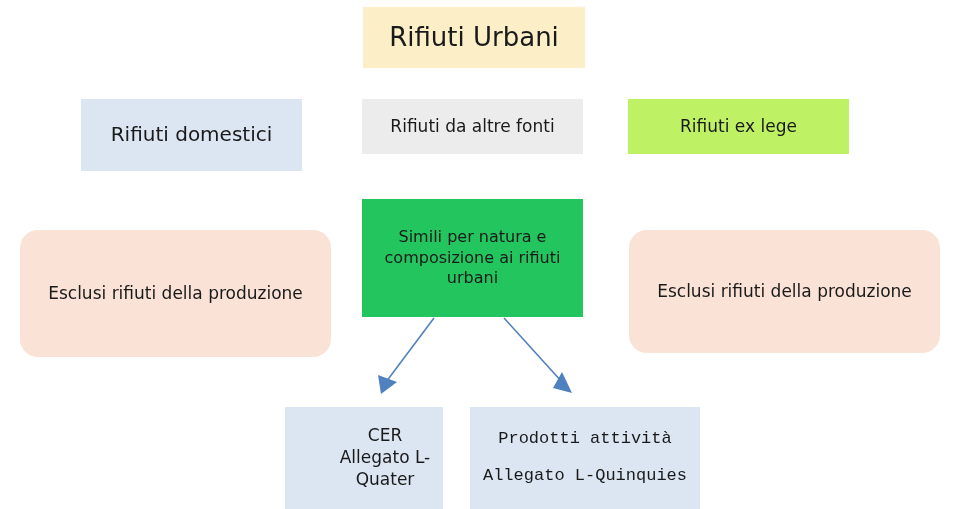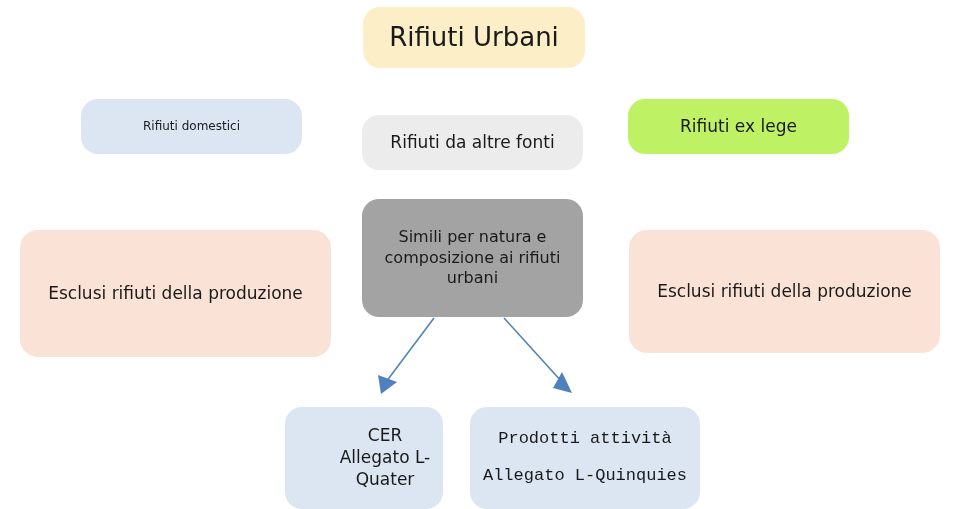--- a/index.html
+++ b/index.html
@@ -19,64 +19,62 @@
     position: absolute;
     box-sizing: border-box;
     display: flex;
     align-items: center;
     justify-content: center;
     text-align: center;
     color: #1a1a1a;
     line-height: 1.28;
     padding: 2px 6px;
     white-space: pre-line;
-    border-radius: 17px;
   }
 
   
   #box-title {
     left: 363px;  top: 7px;
     width: 222px; height: 61px;
     background: #FCEFC8;
     font-size: 26px;
   }
 
   
   #box-domestici {
     left: 81px;  top: 99px;
-    width: 221px; height: 55px;
+    width: 221px; height: 72px;
     background: #DCE6F2;
-    font-size: 12px;
+    font-size: 20px;
   }
   #box-altrefonti {
     left: 362px; top: 99px;
     width: 221px; height: 55px;
     background: #ECECEC;
     font-size: 17px;
-    margin-top: 16px;
   }
   #box-exlege {
     left: 628px; top: 99px;
     width: 221px; height: 55px;
     background: #bef264;
     font-size: 17px;
   }
 
   
   #box-esclusi-left {
     left: 20px;  top: 230px;
     width: 311px; height: 127px;
     background: #FAE3D6;
     border-radius: 18px;
     font-size: 17px;
   }
   #box-simili {
     left: 362px; top: 199px;
     width: 221px; height: 118px;
-    background: #a3a3a3;
+    background: #22c55e;
     font-size: 16px;
   }
   #box-esclusi-right {
     left: 629px; top: 230px;
     width: 311px; height: 123px;
     background: #FAE3D6;
     border-radius: 18px;
     font-size: 17px;
   }
 

